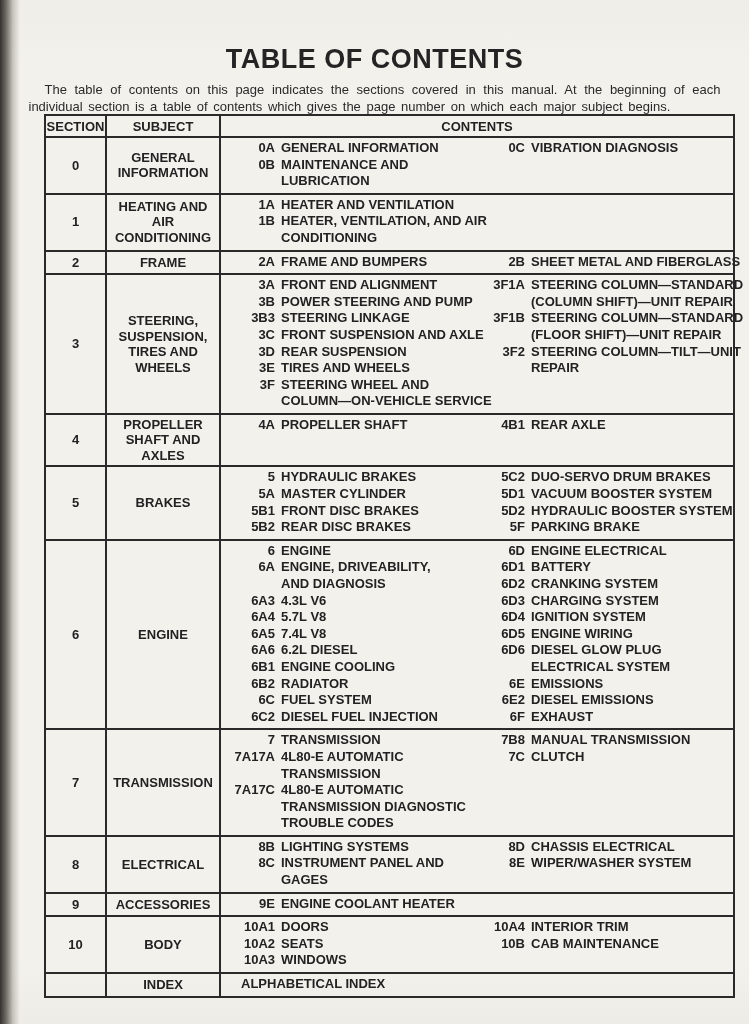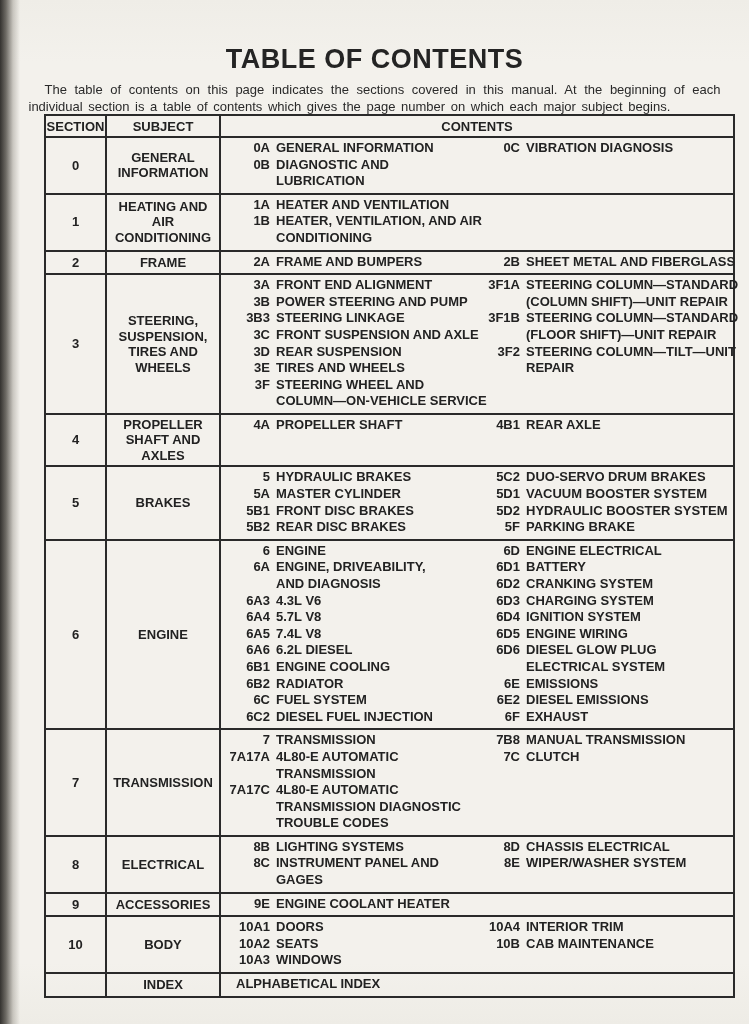--- a/index.html
+++ b/index.html
@@ -45,21 +45,21 @@
   #toc-rows .trow:last-child{border-bottom:none;}
   .c-section{width:59px;border-right:2px solid #2a2a2a;flex:none;}
   .c-subject{width:112px;border-right:2px solid #2a2a2a;flex:none;}
   .c-contents{flex:1;min-width:0;}
   .trow .c-section,.trow .c-subject{
     display:flex;align-items:center;justify-content:center;
     text-align:center;white-space:pre;line-height:15.5px;padding:2px 0;
   }
   .trow .c-contents{
     display:flex;align-items:flex-start;
-    padding:2px 2px 3px 7px;
+    padding:2px 2px 3px 12px;
   }
   .col-left{width:250px;flex:none;}
   .col-right{flex:1;min-width:0;}
   .entry{display:flex;align-items:flex-start;line-height:16.6px;}
   .entry .code{
     width:42px;flex:none;text-align:right;margin-right:6px;white-space:pre;
   }
   .entry .label{white-space:pre;}
   .entry.no-code{padding-left:8px;}
   .footer{
@@ -90,21 +90,21 @@
 INFORMATION</div>
     <div class="cell c-contents">
       <div class="col col-left">
   <div class="entry">
     <span class="code">0A</span>
     <span class="label">GENERAL INFORMATION</span>
   </div>
 
   <div class="entry">
     <span class="code">0B</span>
-    <span class="label">DIAGNOSTIC AND
+    <span class="label">MAINTENANCE AND
 LUBRICATION</span>
   </div>
 </div>
       <div class="col col-right">
   <div class="entry">
     <span class="code">0C</span>
     <span class="label">VIBRATION DIAGNOSIS</span>
   </div>
 </div>
     </div>

